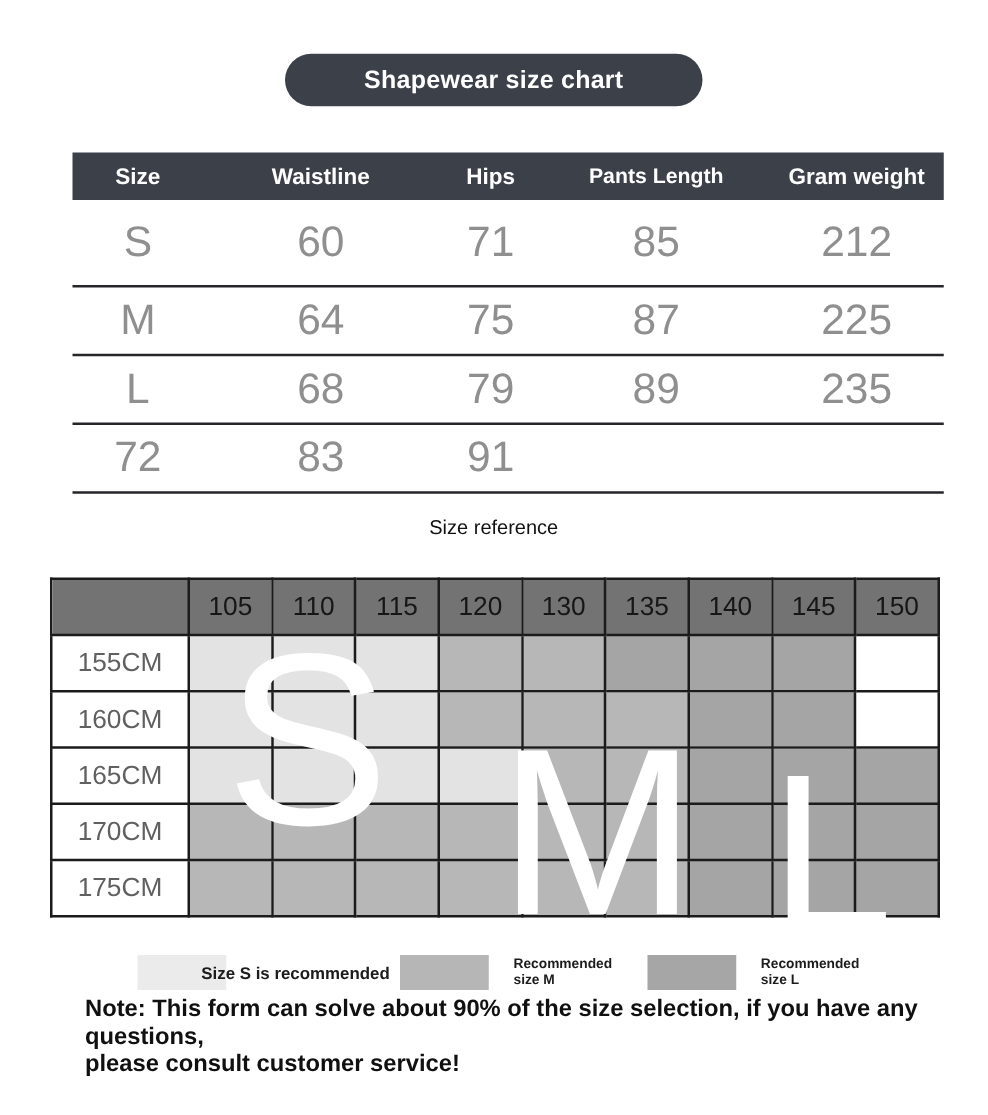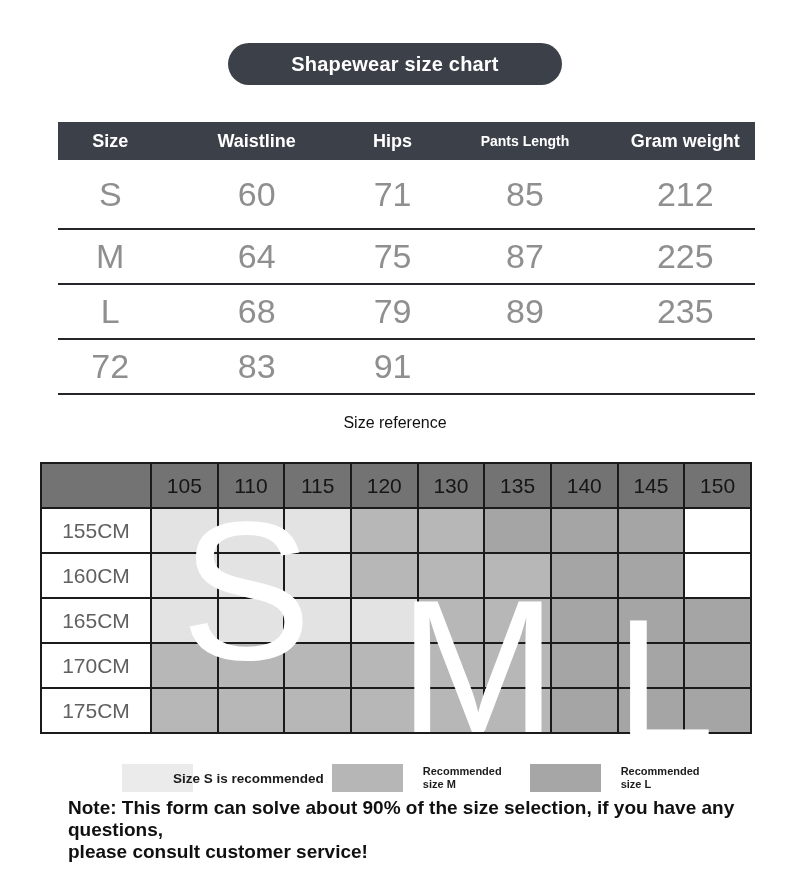--- a/index.html
+++ b/index.html
@@ -13,21 +13,21 @@
     color:#ffffff;font-weight:bold;font-size:20px;
     display:flex;align-items:center;justify-content:center;letter-spacing:0.2px;
   }
   
   .size-table{position:absolute;left:35px;top:122px;width:720px;}
   .st-head,.st-row{display:grid;grid-template-columns:15% 27% 12% 26% 20%;margin-left:23px;}
   .st-head{
     background:#3b4049;color:#ffffff;height:38px;align-items:center;
   }
   .st-head .st-cell{text-align:center;font-weight:bold;font-size:18px;}
-  .st-head .st-cell.small{font-size:14px;}
+  .st-head .st-cell.small{font-size:17px;}
   .st-row{
     height:53px;align-items:center;text-align:center;
     color:#8f8f8f;font-size:34px;font-weight:300;
     border-bottom:2px solid #26262a;
   }
   .st-row:first-child{height:67px;padding-top:1px;}
   
   .ref-title{
     position:absolute;left:0;top:414px;width:100%;text-align:center;
     font-weight:normal;font-size:16px;color:#111111;
@@ -42,21 +42,21 @@
   .ref td.rowlabel{background:#ffffff;font-size:21px;color:#606060;}
   .ref td{font-size:0;}
   .ov{
     position:absolute;color:#ffffff;font-weight:300;line-height:1;
     transform:translate(-50%,-50%);pointer-events:none;user-select:none;
   }
   .ov-s{left:206px;top:130px;font-size:196px;}
   .ov-m{left:438px;top:204px;font-size:190px;}
   .ov-l{left:625px;top:220px;font-size:178px;}
   
-  .legend{position:absolute;left:122px;top:764px;display:flex;align-items:center;}
+  .legend{position:absolute;left:110px;top:764px;display:flex;align-items:center;}
   .leg-item{display:flex;align-items:center;}
   .leg-item .swatch{width:71px;height:28px;flex:0 0 auto;}
   .leg-label{font-weight:bold;color:#1c1c1c;}
   .leg-item-0 .leg-label{font-size:13.5px;margin-left:-20px;white-space:nowrap;}
   .leg-item-1{margin-left:8px;}
   .leg-item-2{margin-left:28px;}
   .leg-item-1 .leg-label,.leg-item-2 .leg-label{
     font-size:11px;line-height:13px;margin-left:20px;white-space:nowrap;
   }
   

